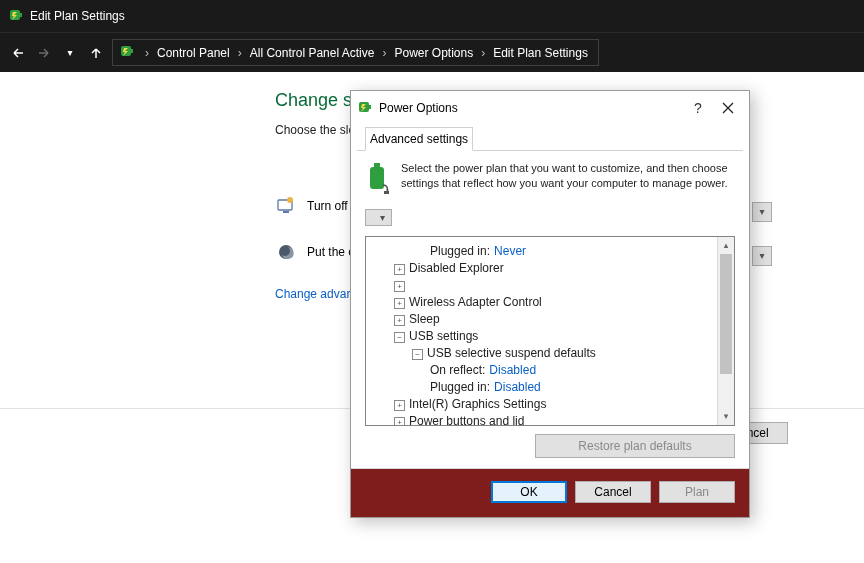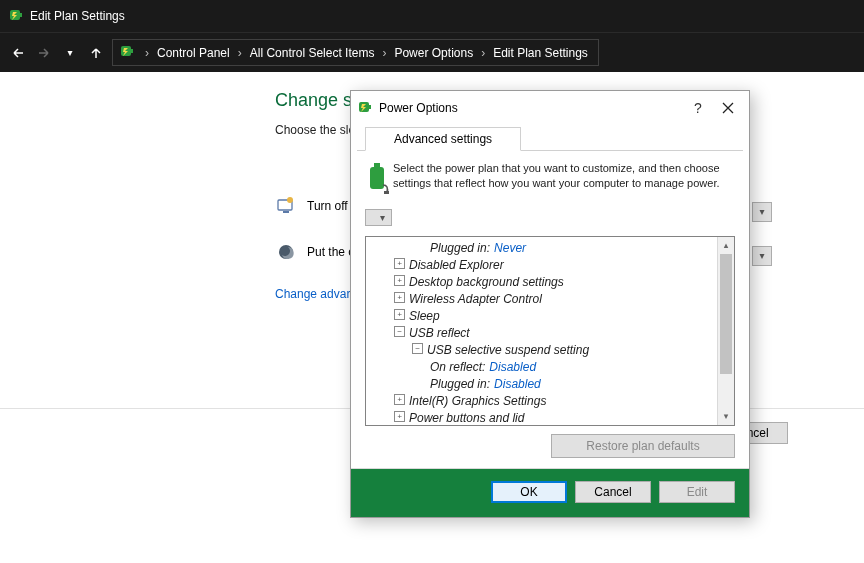--- a/index.html
+++ b/index.html
@@ -28,43 +28,43 @@
   .bg-buttons { position:absolute; left:712px; top:350px; display:flex; gap:10px; }
   .bg-btn { width:76px; height:22px; border:1px solid #adadad; background:#e1e1e1; font-size:12px; text-align:center; line-height:20px; }
   .hr { position:absolute; left:0; top:336px; width:864px; height:1px; background:#e1e1e1; }
 
   
   .dialog { position:absolute; left:350px; top:90px; width:400px; background:#fff; border:1px solid #9a9a9a; box-shadow:4px 4px 16px rgba(0,0,0,.25); }
   .dlg-title { height:34px; display:flex; align-items:center; padding:0 6px; font-size:12px; }
   .dlg-title .sp { flex:1; }
   .dlg-title .tbtn { width:30px; height:22px; display:flex; align-items:center; justify-content:center; font-size:14px; color:#333; }
   .tab-strip { height:26px; border-bottom:1px solid #d0d0d0; display:flex; align-items:flex-end; padding-left:8px; margin:0 6px; }
-  .tab { border:1px solid #d0d0d0; border-bottom:1px solid #fff; background:#fff; font-size:12px; padding:4px 28px; position:relative; top:1px; }
+  .tab { border:1px solid #d0d0d0; border-bottom:1px solid #fff; background:#fff; font-size:12px; padding:4px 4px; position:relative; top:1px; }
   .dlg-body { padding:10px 14px; background:#fff; }
-  .info-row { display:flex; gap:2px; margin-bottom:12px; }
+  .info-row { display:flex; gap:10px; margin-bottom:12px; }
   .info-text { font-size:11px; color:#222; line-height:1.35; }
   .plan-dd { display:inline-flex; align-items:center; border:1px solid #adadad; background:#e1e1e1; font-size:12px; padding:2px 6px 2px 8px; color:#0a5fc7; }
   .plan-dd .dd-ico { margin-left:6px; color:#555; font-size:10px; }
 
   .tree-wrap { border:1px solid #828282; margin-top:10px; height:190px; display:flex; }
   .tree { flex:1; overflow:hidden; font-size:12px; padding:4px 0 0 6px; color:#222; }
-  .tree .row { display:flex; align-items:flex-start; height:17px; white-space:nowrap;font-style:italic; }
+  .tree .row { display:flex; align-items:flex-end; height:17px; white-space:nowrap; }
   .tree .tog { width:11px; height:11px; border:1px solid #8a8a8a; font-size:8px; line-height:9px; text-align:center; margin-right:4px; color:#555; background:#fff; flex-shrink:0; }
   .tree .sp0 { width:22px; display:inline-block; }
   .tree .sp1 { width:40px; display:inline-block; }
   .tree .sp2 { width:58px; display:inline-block; }
   .tree .lab { color:#222; }
   .tree .val { color:#0a5fc7; margin-left:4px; }
   .sbar { width:17px; background:#f0f0f0; border-left:1px solid #d9d9d9; position:relative; }
   .sbar .up, .sbar .dn { height:17px; text-align:center; font-size:9px; color:#666; line-height:17px; }
   .sbar .thumb { position:absolute; left:2px; right:2px; top:17px; height:120px; background:#c2c2c2; }
 
   .restore-row { display:flex; justify-content:flex-end; margin-top:8px; }
-  .restore-btn { width:184px; height:24px; border:1px solid #adadad; background:#e1e1e1; font-size:12px; color:#8a8a8a; text-align:center; line-height:22px; }
-  .dlg-actions { display:flex; justify-content:flex-end; gap:8px; padding:12px 14px 14px; background:#15803d; border-top:1px solid #d9d9d9; }
+  .restore-btn { width:200px; height:24px; border:1px solid #adadad; background:#e1e1e1; font-size:12px; color:#8a8a8a; text-align:center; line-height:22px; }
+  .dlg-actions { display:flex; justify-content:flex-end; gap:8px; padding:12px 14px 14px; background:#7f1d1d; border-top:1px solid #d9d9d9; }
   .btn { width:76px; height:22px; border:1px solid #adadad; background:#e1e1e1; font-size:12px; text-align:center; line-height:20px; }
   .btn.primary { border:2px solid #0078d7; background:#e5f1fb; line-height:18px; }
   .btn.disabled { color:#8a8a8a; }
 
   .battery-icon { width:26px; height:34px; }
 </style>
 </head>
 <body>
 
 <div class="titlebar">
@@ -99,21 +99,21 @@
     <span style="margin-right:6px;">
       <svg width="16" height="16" viewBox="0 0 16 16">
           <rect x="2" y="3" width="10" height="10" rx="2" fill="#2e9e3f"></rect>
           <rect x="12" y="6" width="2" height="4" fill="#2e9e3f"></rect>
           <path d="M5 5 L9 5 L6 8 L9 8 L4 13 L6 9 L4 9 Z" fill="#f4d94a"></path>
         </svg>
     </span>
     <span class="chev">›</span>
     <span class="crumb">Control Panel</span>
     <span class="chev">›</span>
-    <span class="crumb">All Control Select Items</span>
+    <span class="crumb">All Control Panel Active</span>
     <span class="chev">›</span>
     <span class="crumb">Power Options</span>
     <span class="chev">›</span>
     <span class="crumb">Edit Plan Settings</span>
   </div>
 </div>
 
 <div class="page">
   <div class="page-inner">
     <h1 class="pagetitle">Change se</h1>
@@ -200,41 +200,40 @@
             <span class="val">Never</span>
           </div>
         <div class="row">
             <span class="sp0"></span>
             <span class="tog">+</span>
             <span class="lab">Disabled Explorer</span>
           </div>
         <div class="row">
             <span class="sp0"></span>
             <span class="tog">+</span>
-            <span class="lab">Desktop background settings</span>
           </div>
         <div class="row">
             <span class="sp0"></span>
             <span class="tog">+</span>
             <span class="lab">Wireless Adapter Control</span>
           </div>
         <div class="row">
             <span class="sp0"></span>
             <span class="tog">+</span>
             <span class="lab">Sleep</span>
           </div>
         <div class="row">
             <span class="sp0"></span>
             <span class="tog">−</span>
-            <span class="lab">USB reflect</span>
+            <span class="lab">USB settings</span>
           </div>
         <div class="row">
             <span class="sp1"></span>
             <span class="tog">−</span>
-            <span class="lab">USB selective suspend setting</span>
+            <span class="lab">USB selective suspend defaults</span>
           </div>
         <div class="row">
             <span class="sp2"></span>
             <span class="lab">On reflect:</span>
             <span class="val">Disabled</span>
           </div>
         <div class="row">
             <span class="sp2"></span>
             <span class="lab">Plugged in:</span>
             <span class="val">Disabled</span>
@@ -258,15 +257,15 @@
     </div>
 
     <div class="restore-row">
       <div class="restore-btn">Restore plan defaults</div>
     </div>
   </div>
 
   <div class="dlg-actions">
     <div class="btn primary">OK</div>
     <div class="btn">Cancel</div>
-    <div class="btn disabled">Edit</div>
+    <div class="btn disabled">Plan</div>
   </div>
 </div>
 
 </body></html>

